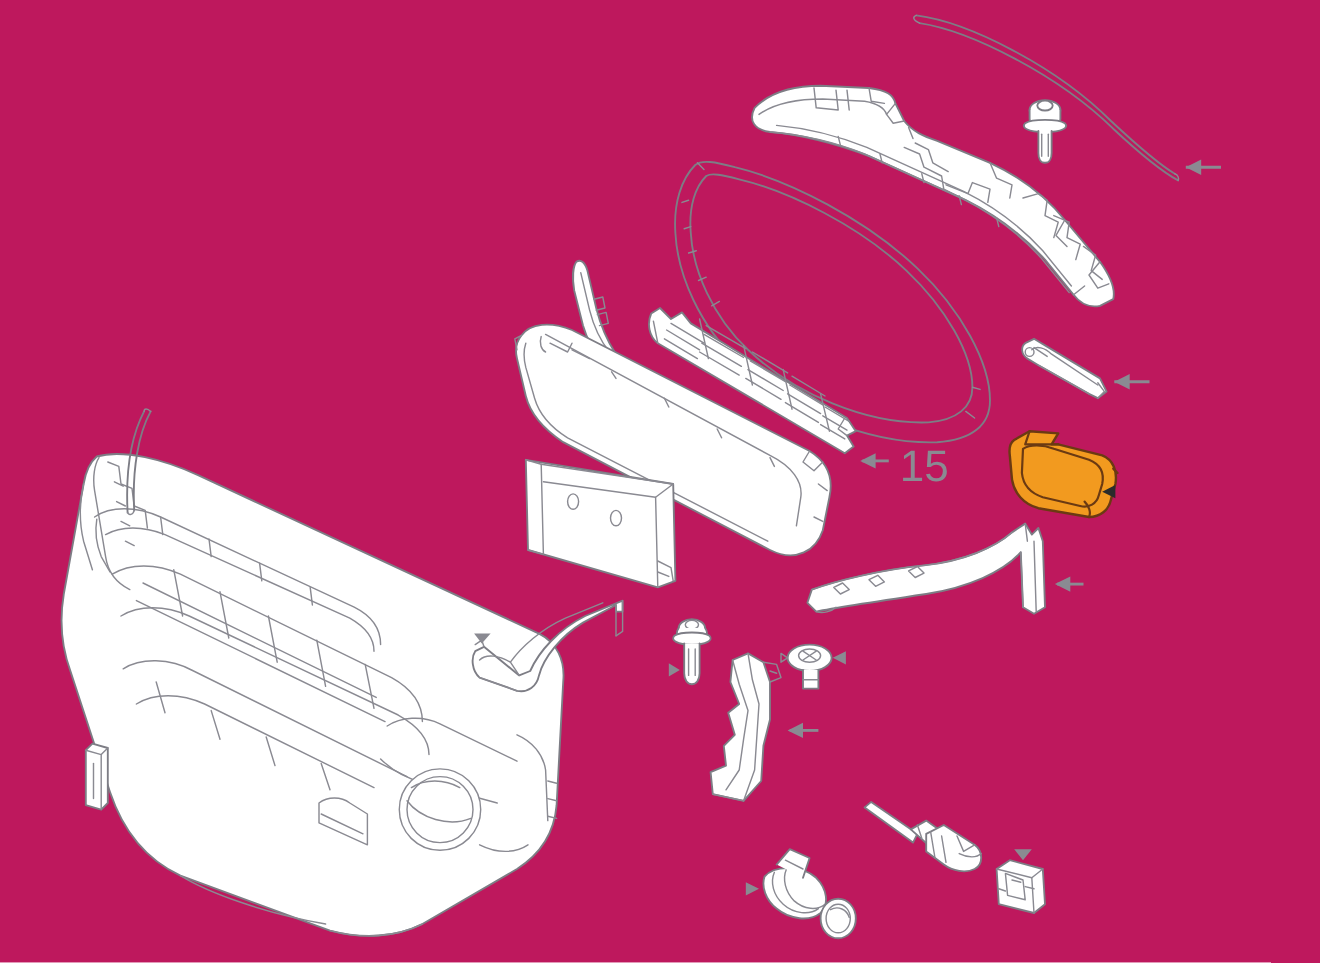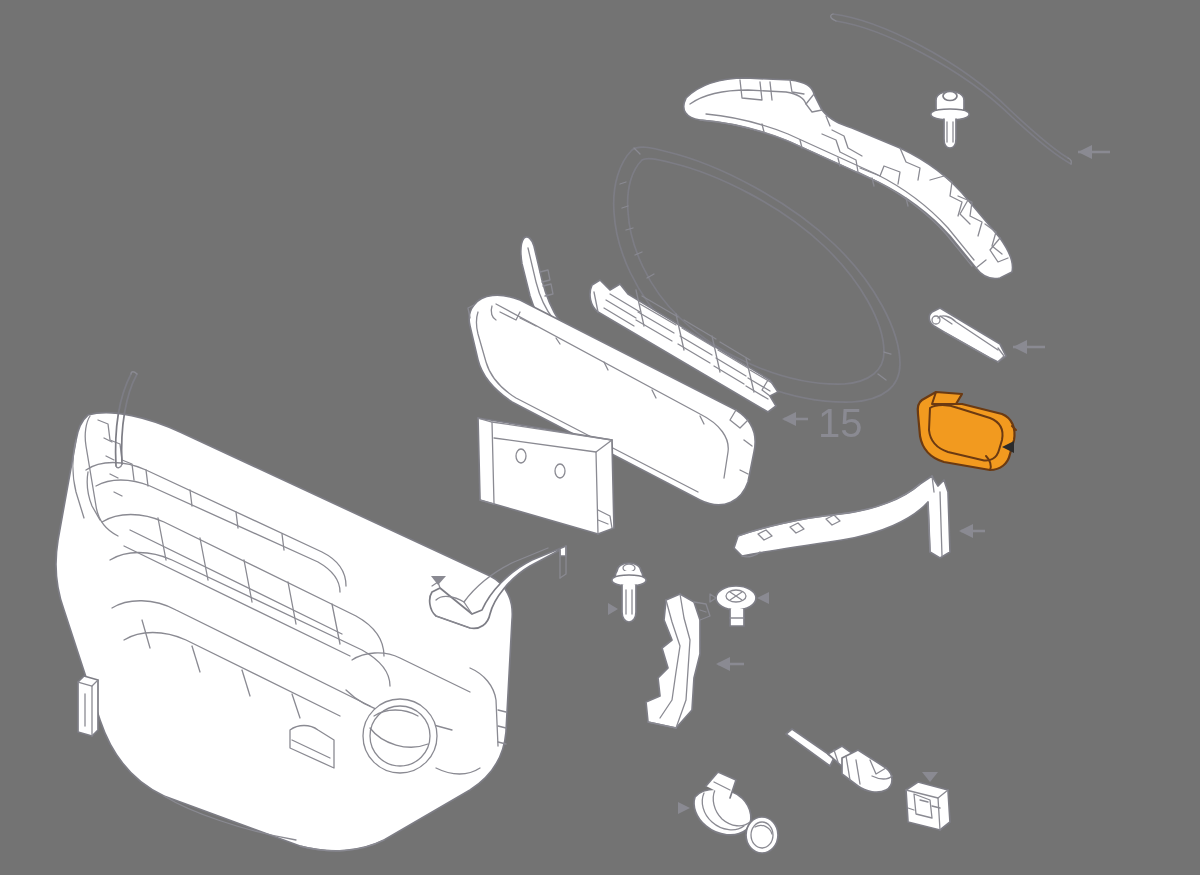--- a/index.html
+++ b/index.html
@@ -10,21 +10,21 @@
   body {
     width: 1200px;
     height: 875px;
     overflow: hidden;
     font-family: "Liberation Sans", sans-serif;
   }
   #diagram-root {
     position: relative;
     width: 1200px;
     height: 875px;
-    background: #737373;
+    background: #be185d;
   }
   #parts-svg {
     position: absolute;
     left: 0;
     top: 0;
     width: 1200px;
     height: 875px;
     display: block;
   }
   .ln {

